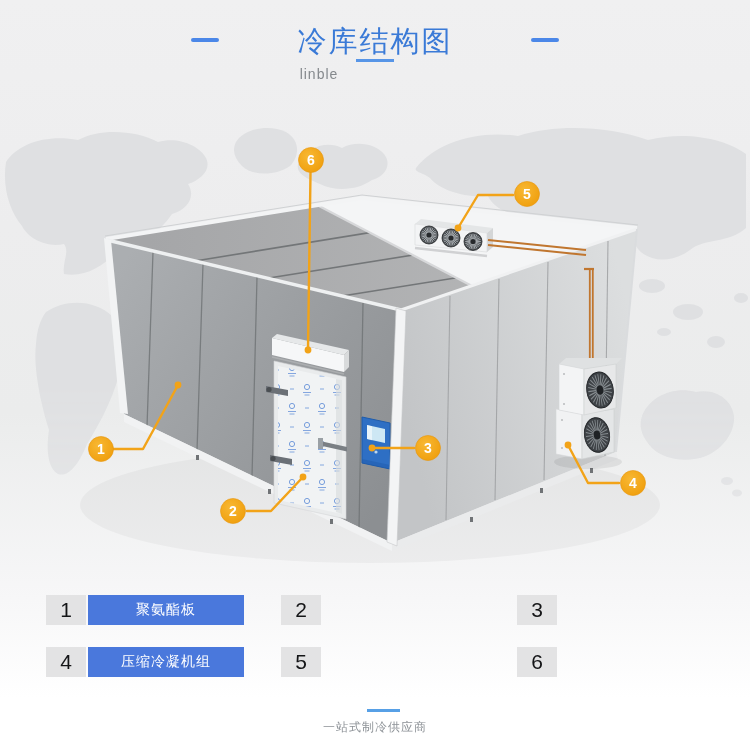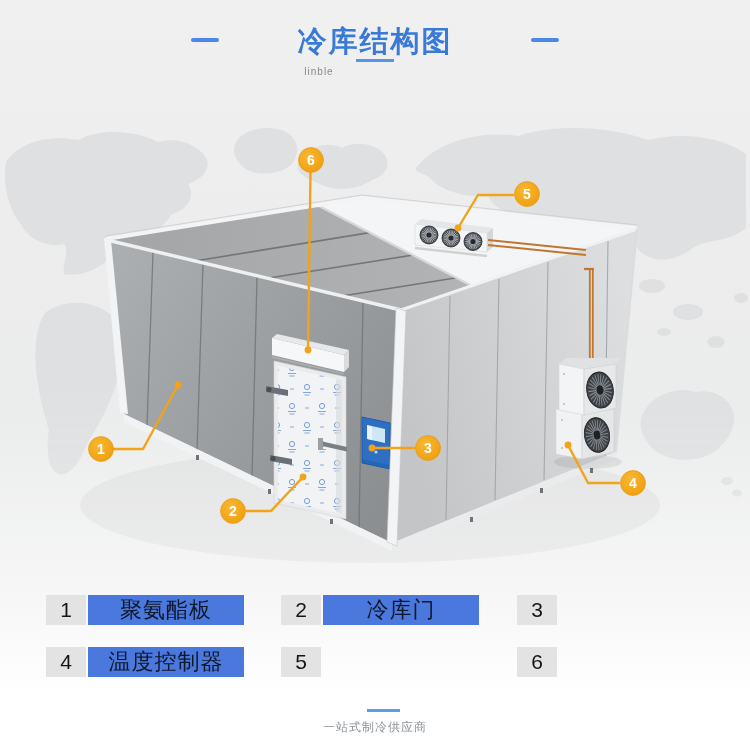--- a/index.html
+++ b/index.html
@@ -9,32 +9,32 @@
     --callout-orange:#F2A318;
     --copper-pipe:#C0762F;
   }
   *{margin:0;padding:0;box-sizing:border-box;}
   body{width:750px;height:750px;font-family:"Liberation Sans","DejaVu Sans",sans-serif;}
   .page{position:relative;width:750px;height:750px;overflow:hidden;
     background:linear-gradient(180deg,#f0f0f1 0%,#ededee 30%,#ebecec 55%,#f7f7f8 80%,#ffffff 93%);}
   .diagram-svg{position:absolute;left:0;top:0;width:750px;height:750px;}
   
   .page-title{position:absolute;top:22px;left:0;width:750px;text-align:center;
-    font-size:29px;font-weight:bold;letter-spacing:2px;color:var(--title-blue);}
+    font-size:29px;font-weight:normal;letter-spacing:2px;color:var(--title-blue);}
   .title-dash{position:absolute;top:38px;width:28px;height:4px;border-radius:2px;background:var(--accent-blue);}
   .title-dash.left{left:191px;} .title-dash.right{left:531px;}
   .title-underline{position:absolute;top:59px;left:356px;width:38px;height:3px;background:#5795E7;}
   .brand{position:absolute;top:66px;left:0;width:638px;text-align:center;
-    font-size:10px;letter-spacing:1px;color:#85898D;}
+    font-size:14px;letter-spacing:1px;color:#85898D;}
   
   .legend-item{position:absolute;display:flex;height:30px;}
   .legend-num{width:40px;height:30px;background:#e3e3e4;color:#141517;
     display:flex;align-items:center;justify-content:center;font-size:21px;}
-  .legend-label{width:156px;height:30px;margin-left:2px;background:var(--legend-blue);color:#0f172a;
-    display:flex;align-items:center;justify-content:center;font-size:22px;letter-spacing:1px;}
+  .legend-label{width:156px;height:30px;margin-left:2px;background:var(--legend-blue);color:#ffffff;
+    display:flex;align-items:center;justify-content:center;font-size:14px;letter-spacing:1px;}
   
   .footer-line{position:absolute;top:709px;left:367px;width:33px;height:3px;background:#57A0E6;}
   .footer-tagline{position:absolute;top:719px;left:0;width:750px;text-align:center;
     font-size:12px;letter-spacing:1px;color:#8D9297;}
   svg text.co-num{font-family:"Liberation Sans","DejaVu Sans",sans-serif;font-size:14px;font-weight:bold;fill:#ffffff;}
 </style>
 </head>
 <body>
 
 <div class="page">
@@ -316,28 +316,27 @@
   <div class="title-dash right"></div>
   <div class="title-underline"></div>
   <div class="brand">linble</div>
 
   <div class="legend-item" style="left:46px;top:595px;">
     <div class="legend-num">1</div>
     <div class="legend-label">聚氨酯板</div>
   </div>
   <div class="legend-item" style="left:281px;top:595px;">
     <div class="legend-num">2</div>
-    <div class="legend-label">冷库门</div>
   </div>
   <div class="legend-item" style="left:517px;top:595px;">
     <div class="legend-num">3</div>
   </div>
   <div class="legend-item" style="left:46px;top:647px;">
     <div class="legend-num">4</div>
-    <div class="legend-label">温度控制器</div>
+    <div class="legend-label">压缩冷凝机组</div>
   </div>
   <div class="legend-item" style="left:281px;top:647px;">
     <div class="legend-num">5</div>
   </div>
   <div class="legend-item" style="left:517px;top:647px;">
     <div class="legend-num">6</div>
   </div>
 
   <div class="footer-line"></div>
   <div class="footer-tagline">一站式制冷供应商</div>

